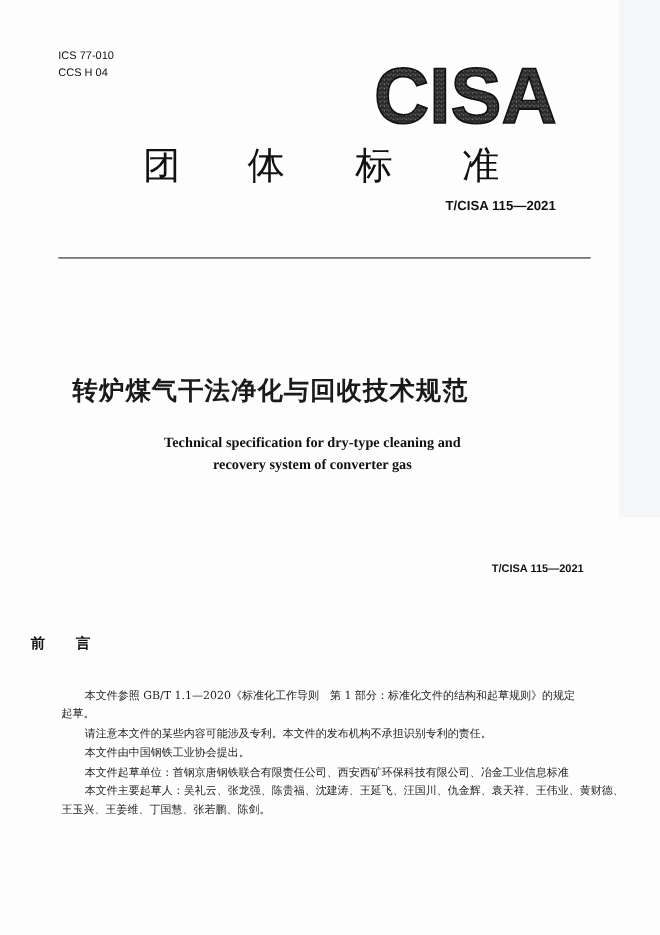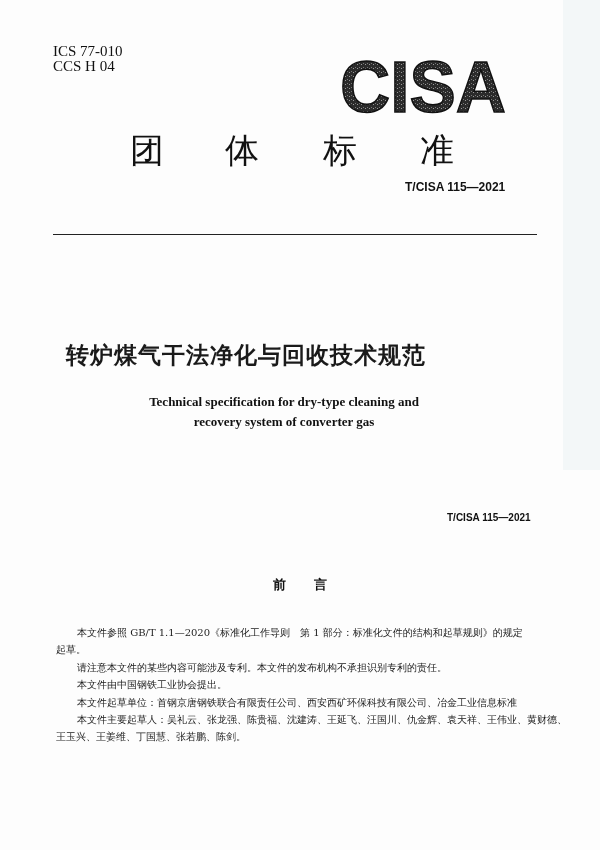--- a/index.html
+++ b/index.html
@@ -8,22 +8,22 @@
     background: #fdfdfd;
     font-family: "Liberation Serif", "DejaVu Serif", serif;
     color: #111;
   }
   .right-strip {
     position: absolute; left: 563px; top: 0; width: 37px; height: 470px;
     background: #f3f7f8;
   }
   .abs { position: absolute; }
   .meta-code {
-    font-size: 15px; line-height: 15px; left: 53px; top: 44px;
-    font-family: Liberation Serif, serif;
+    font-size: 10px; line-height: 15px; left: 53px; top: 44px;
+    font-family: Liberation Sans, sans-serif;
   }
   .logo {
     left: 338px; top: 50px; width: 170px; height: 70px; text-decoration: underline;
   }
   .logo svg { display: block; }
   .std-type {
     top: 128px; left: 100px; width: 400px; height: 44px;
     font-family: "DejaVu Sans", sans-serif; font-size: 34px; font-weight: normal;
   }
   .std-type span { position: absolute; top: 0; }
@@ -43,21 +43,21 @@
   .title-en {
     top: 392px; left: 0; width: 568px; text-align: center;
     font-size: 13px; font-weight: bold; line-height: 20px;
     font-family: "Liberation Serif", serif;
   }
   .std-no-mid {
     top: 512px; left: 447px; font-size: 10px; font-weight: bold;
     font-family: "Liberation Sans", sans-serif;
   }
   .foreword-title {
-    top: 576px; left: 0; width: 600px; text-align: center;
+    top: 576px; left: 0; width: 600px; 
     font-family: "DejaVu Sans", sans-serif; font-size: 13px; font-weight: bold;
     letter-spacing: 28px; text-indent: 28px;
   }
   .body-text {
     top: 624px; left: 56px; width: 510px;
     font-family: "DejaVu Serif", serif; font-size: 10px; line-height: 17.4px;
     color: #1c1c1c;
   }
   .body-text p { margin: 0; text-indent: 21px; white-space: nowrap; }
   .body-text p.cont { text-indent: 0; font-family: Liberation Serif, serif; }

